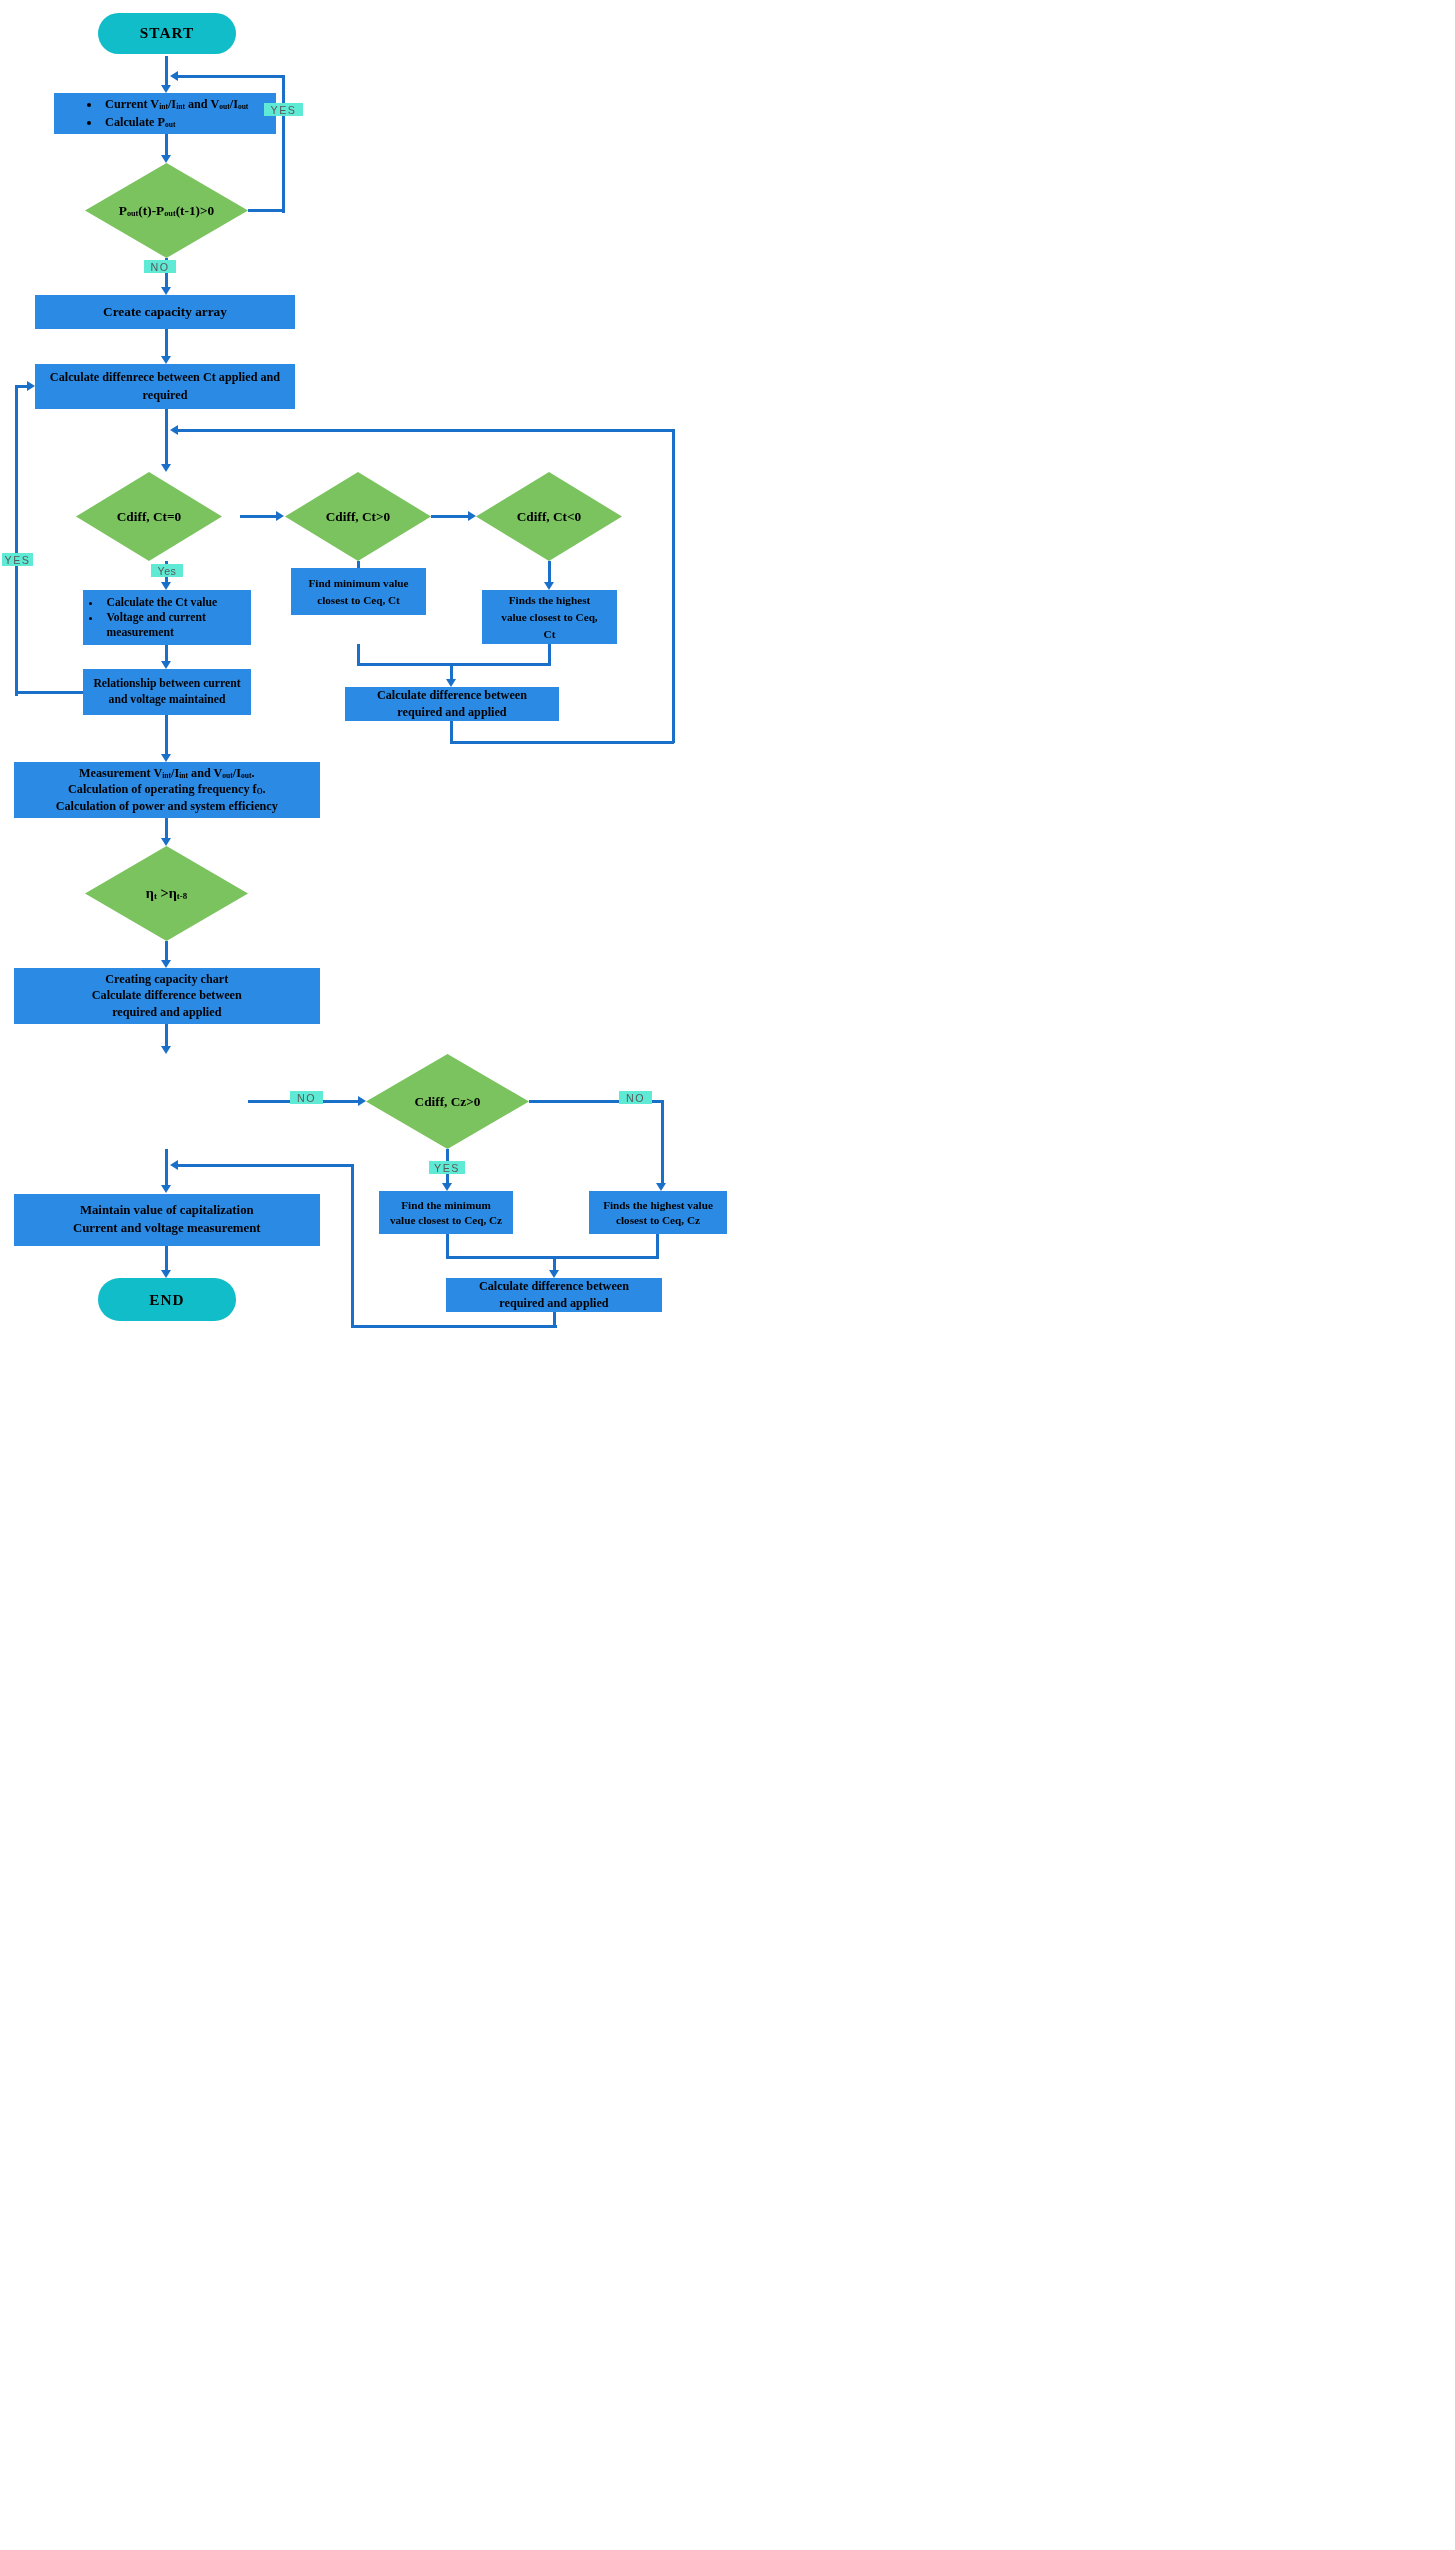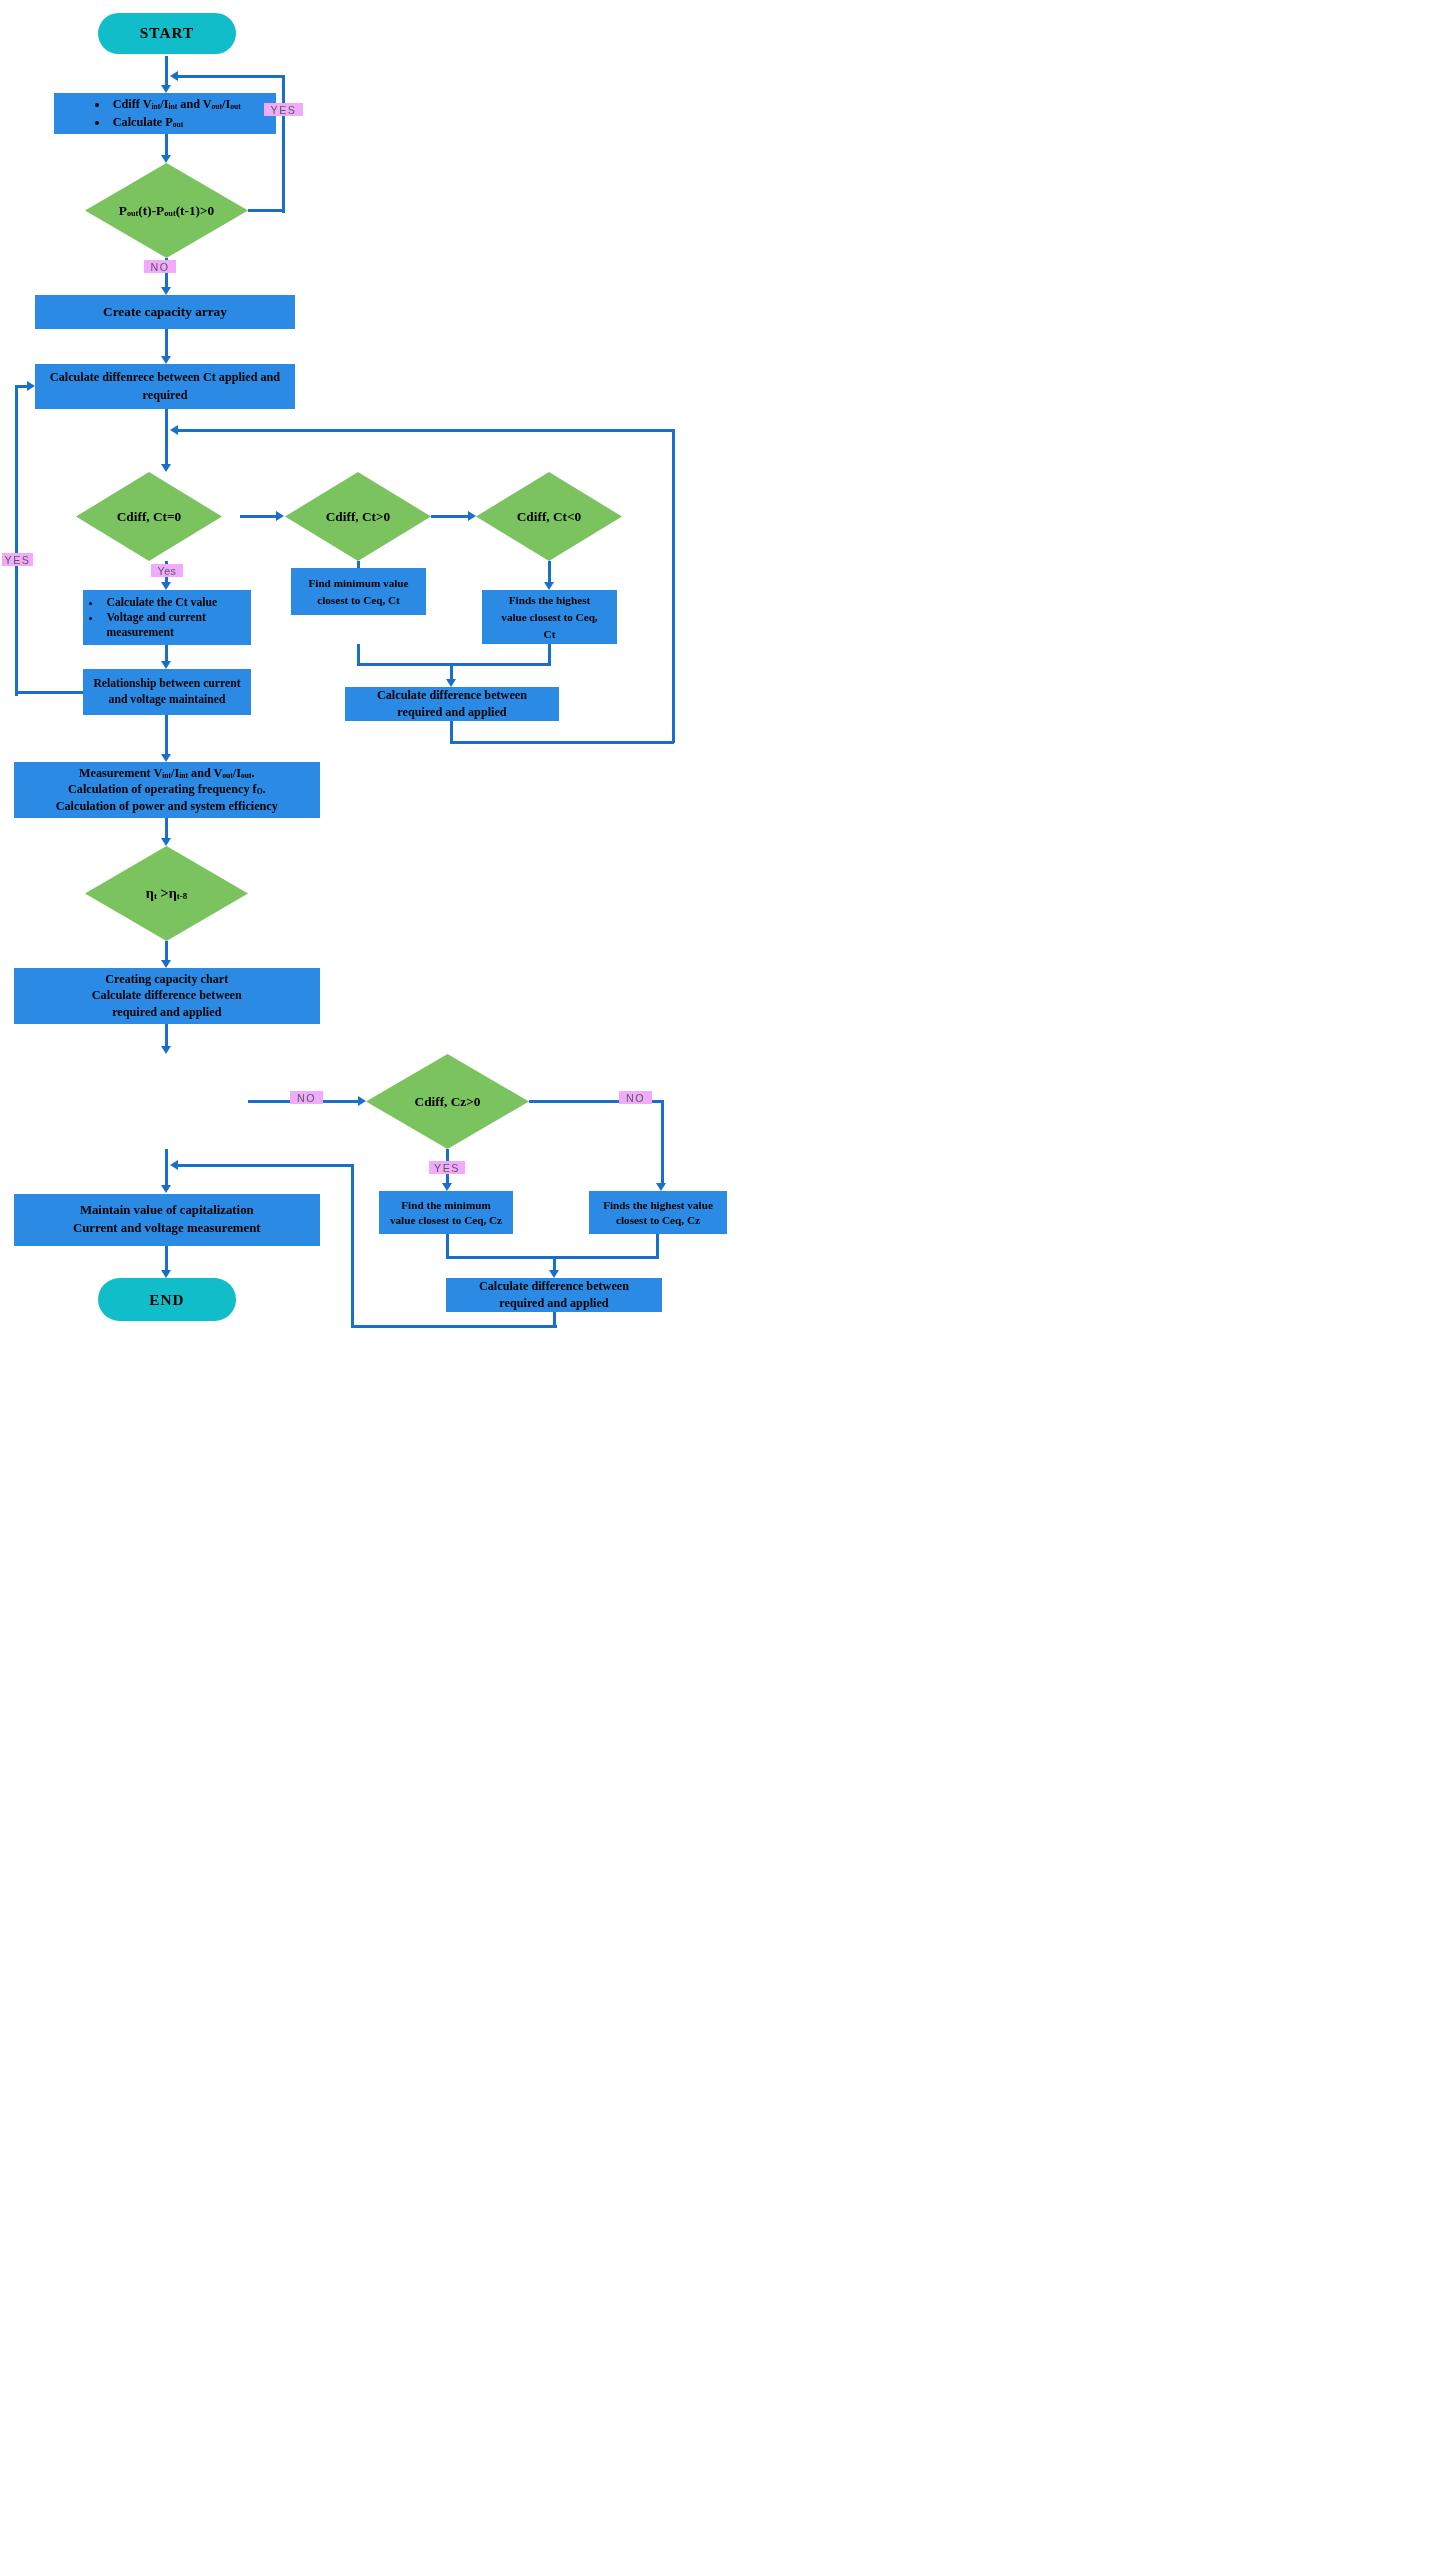--- a/index.html
+++ b/index.html
@@ -16,21 +16,21 @@
         color:#000;font-weight:bold;text-align:center;z-index:3;}
   .box{background:var(--process);}
   .pill{background:var(--terminal);border-radius:23.5px;font-size:15.3px;letter-spacing:1px;}
   .diamond{background:var(--decision);clip-path:polygon(50% 0,100% 50%,50% 100%,0 50%);font-size:13.3px;}
   .lines{display:flex;flex-direction:column;gap:2.6px;width:100%;font-size:12.2px;line-height:1.25;}
   .small .lines{font-size:11.2px;}
   .node ul{margin:0;padding-left:19.4px;text-align:left;font-size:12.2px;line-height:1.4;}
   .node li{padding-left:4.1px;}
   sub.sx{font-size:0.62em;line-height:0;vertical-align:-0.12em;font-weight:bold;}
   
-  .lbl{position:absolute;z-index:4;background:#f0abfc;color:var(--labelc);
+  .lbl{position:absolute;z-index:4;background:#5eead4;color:var(--labelc);
        font-family:"Liberation Sans","DejaVu Sans",sans-serif;font-size:10.7px;
        letter-spacing:1.5px;text-align:center;padding:0.5px 0;}
 </style>
 </head>
 <body>
 
 <div id="canvas">
 
   <div class="ln" style="left:165px;top:56px;width:3.1px;height:30px"></div>
   <div class="ah left" style="left:170px;top:71px"></div>
@@ -109,21 +109,21 @@
   <div class="lbl" style="left:290px;top:1091px;width:33px">NO</div>
   <div class="lbl" style="left:619px;top:1091px;width:33px">NO</div>
   <div class="lbl" style="left:429px;top:1161px;width:36px">YES</div>
 
   <div class="node pill" style="left:98px;top:12.8px;width:138px;height:41px">
     <span>START</span>
   </div>
 
   <div class="node box" style="left:54px;top:93px;width:222px;height:41px">
     <ul>
-        <li><span>Cdiff V</span><sub class="sx">int</sub><span>/I</span><sub class="sx">int</sub><span> and V</span><sub class="sx">out</sub><span>/I</span><sub class="sx">out</sub></li>
+        <li><span>Current V</span><sub class="sx">int</sub><span>/I</span><sub class="sx">int</sub><span> and V</span><sub class="sx">out</sub><span>/I</span><sub class="sx">out</sub></li>
         <li><span>Calculate P</span><sub class="sx">out</sub></li>
       </ul>
   </div>
 
   <div class="node diamond" style="left:85px;top:163px;width:163px;height:95px">
     <span><span>P</span><sub class="sx">out</sub><span>(t)-P</span><sub class="sx">out</sub><span>(t-1)&gt;0</span></span>
   </div>
 
   <div class="node box" style="left:35px;top:295px;width:260px;height:34px;font-size:13.3px">
     <span>Create capacity array</span>

